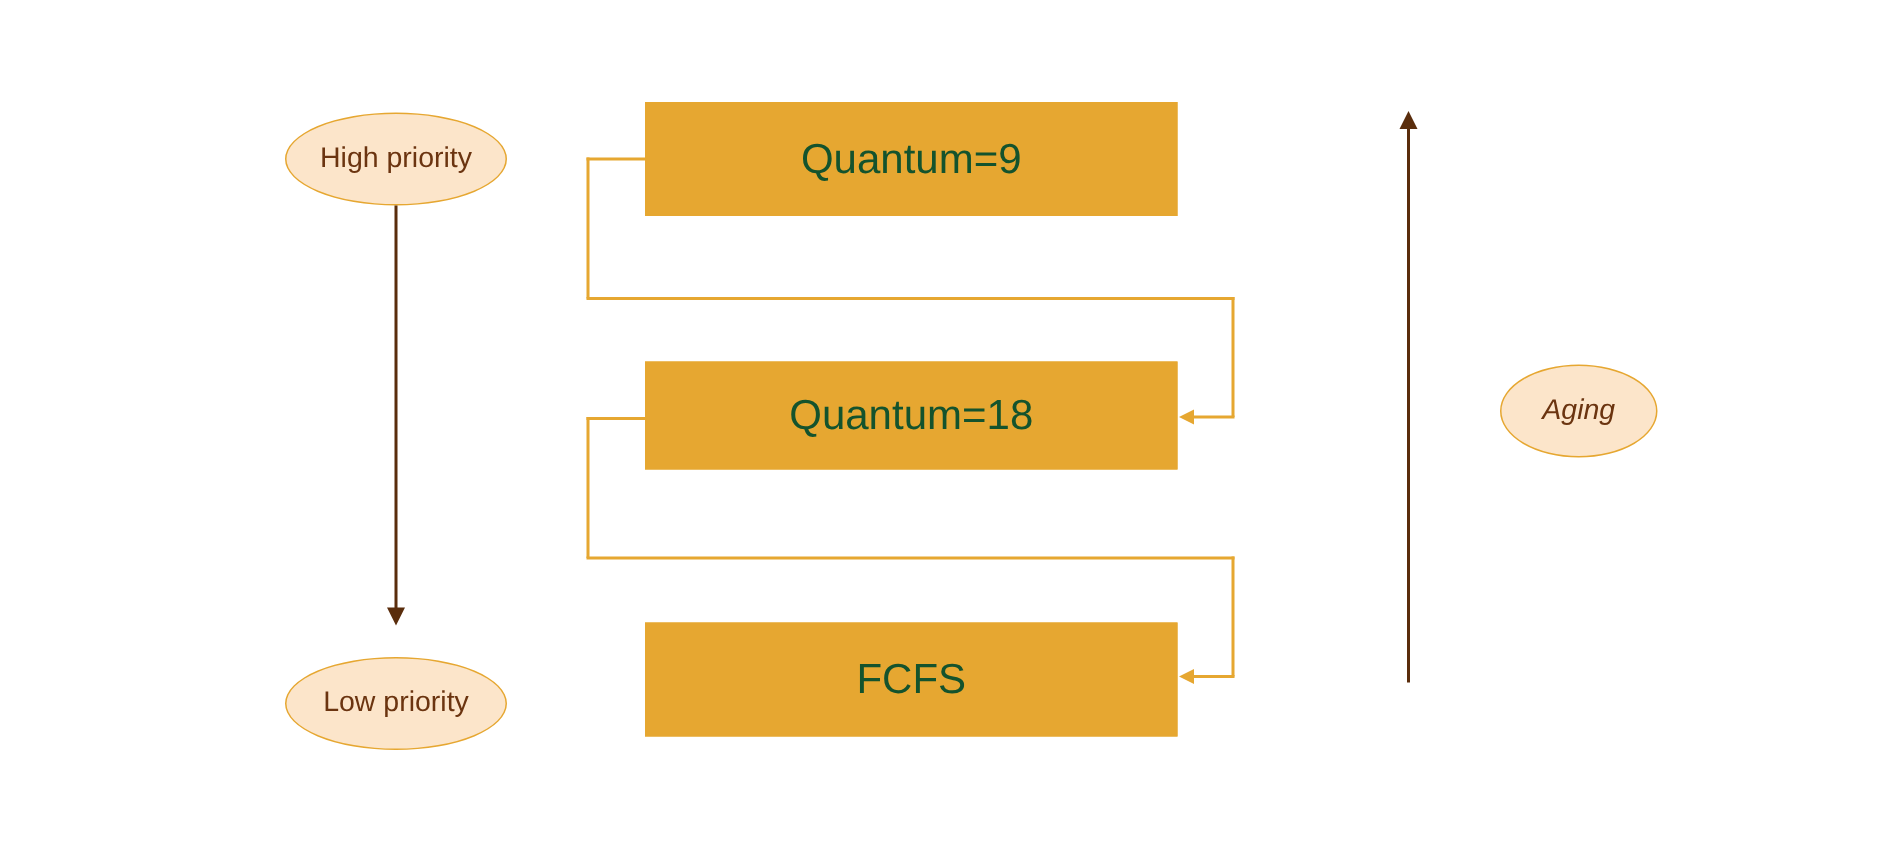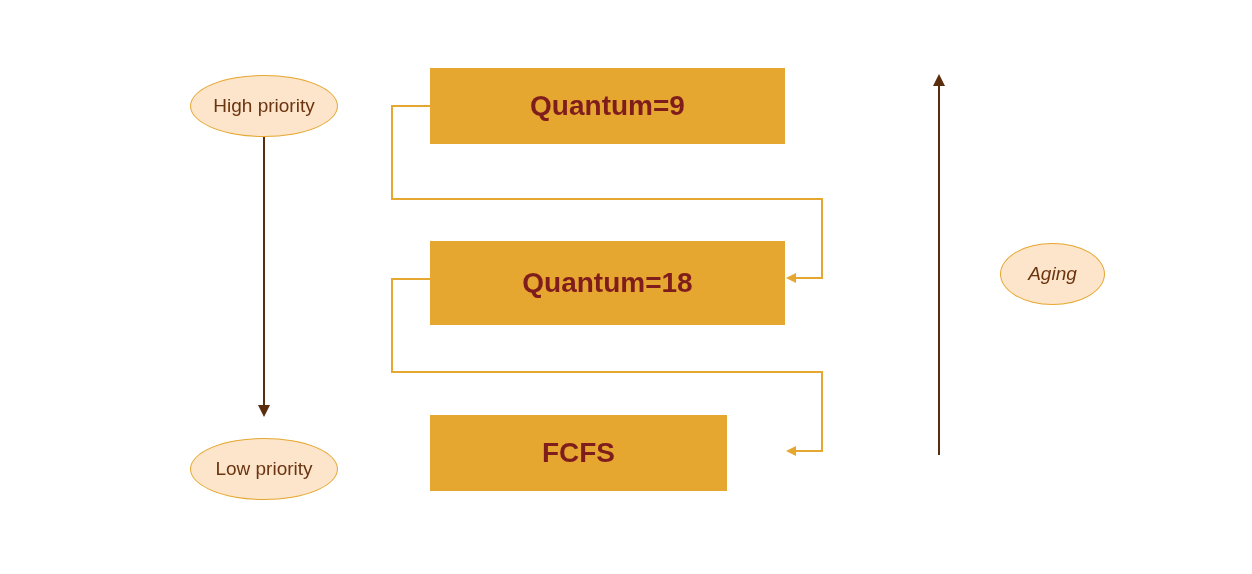--- a/index.html
+++ b/index.html
@@ -26,23 +26,23 @@
       color: #6B3410;
       font-size: 19px;
     }
     .box {
       position: absolute;
       background: #E6A731;
       border: 1px solid #E6A731;
       display: flex;
       align-items: center;
       justify-content: center;
-      color: #7f1d1d;
+      color: #14532d;
       font-size: 28px;
-      font-weight: 700;
+      font-weight: 400;
     }
     .arrow-line {
       position: absolute;
       background: #5A2D0C;
     }
     .arrow-line-connector {
       position: absolute;
       background: #E6A731;
     }
     .arrowhead-down {
@@ -82,25 +82,25 @@
 </div>
 
 <div class="ellipse" style="left:1000px; top:243px; width:105px; height:62px;font-style:italic;">
   <span>Aging</span>
 </div>
 
 <div class="box" style="left:430px; top:68px; width:355px; height:76px;">
   <span>Quantum=9</span>
 </div>
 
-<div class="box" style="left:430px; top:241px; width:355px; height:84px;">
+<div class="box" style="left:430px; top:241px; width:355px; height:72px;">
   <span>Quantum=18</span>
 </div>
 
-<div class="box" style="left:430px; top:415px; width:297px; height:76px;">
+<div class="box" style="left:430px; top:415px; width:355px; height:76px;">
   <span>FCFS</span>
 </div>
 
 <div>
   <div class="arrow-line" style="left:263px; top:137px; width:2px; height:270px;"></div>
   <div class="arrowhead-down" style="left:258px; top:405px;"></div>
 </div>
 
 <div>
   <div class="arrow-line" style="left:938px; top:85px; width:2px; height:370px;"></div>

